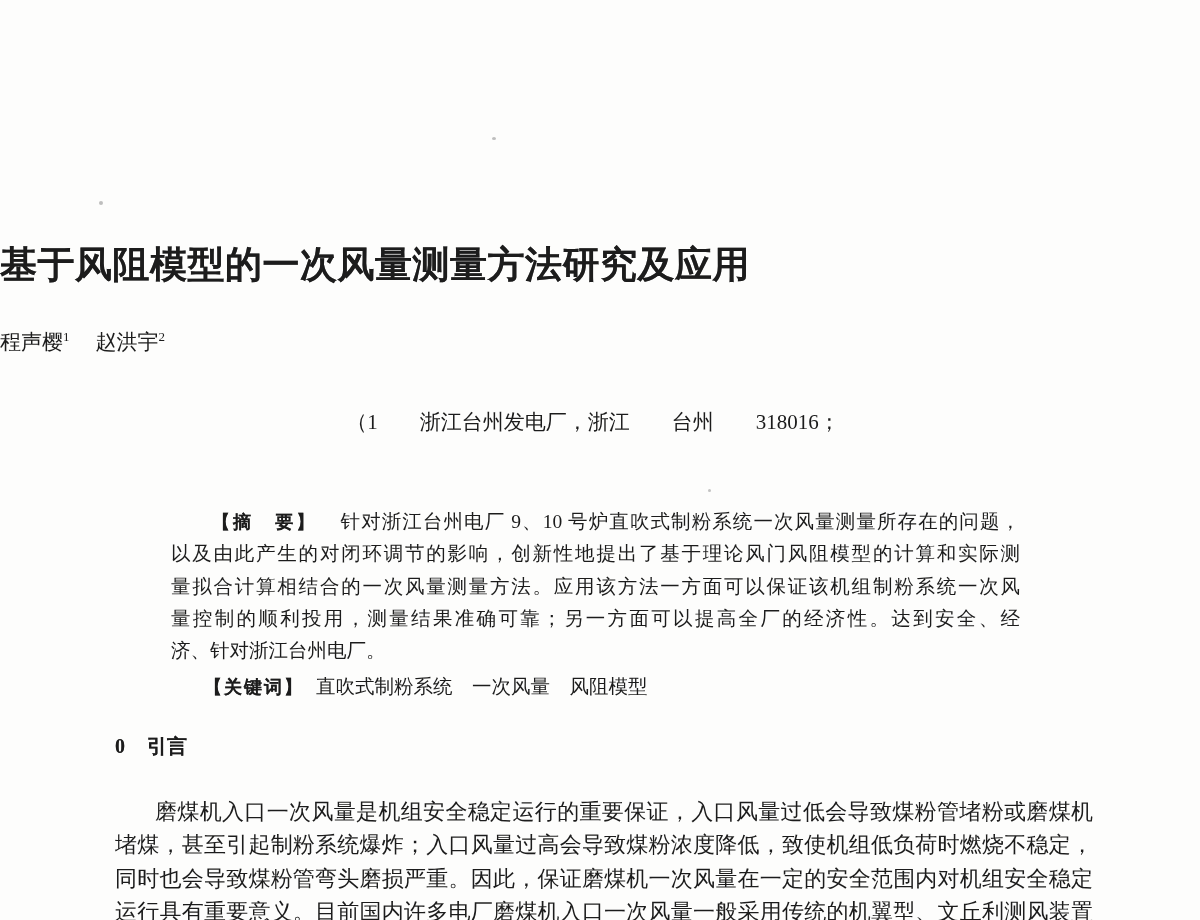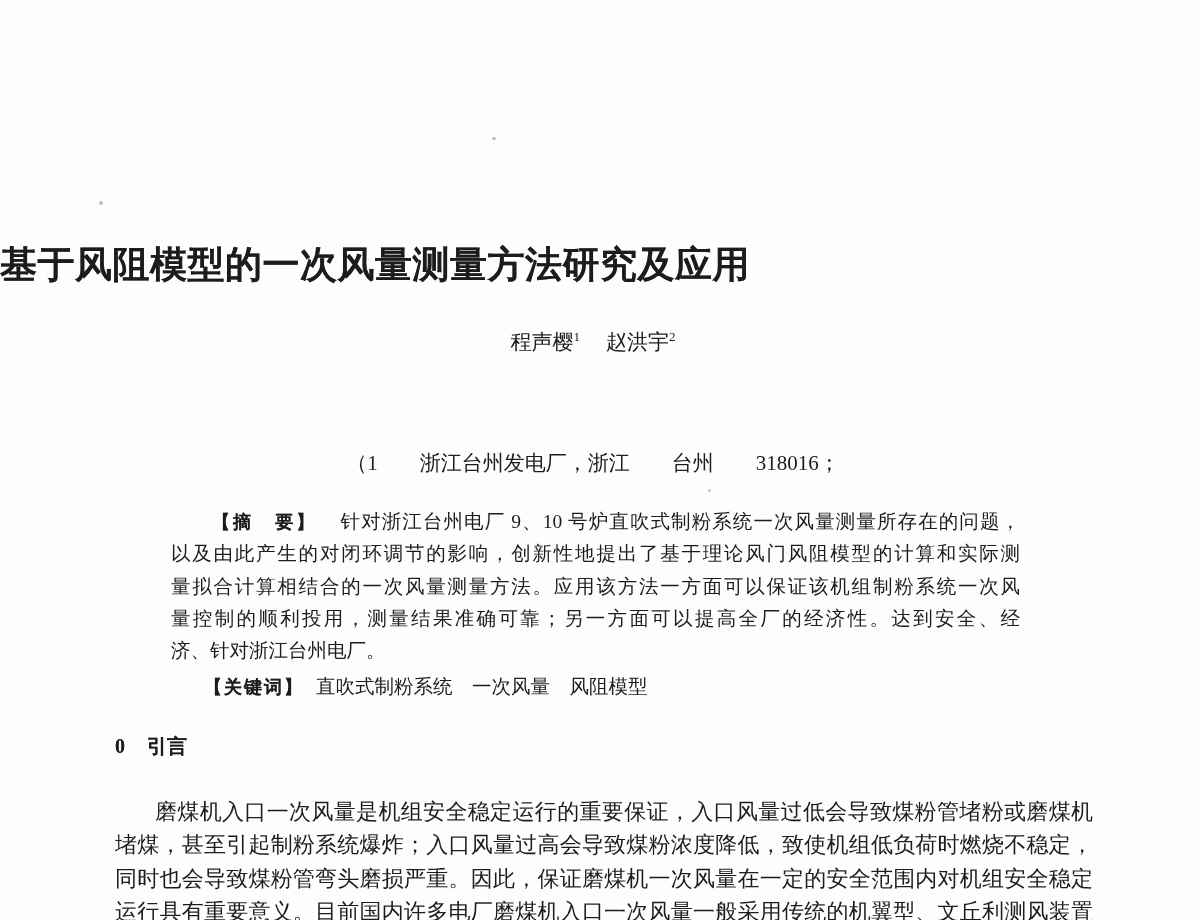--- a/index.html
+++ b/index.html
@@ -25,34 +25,32 @@
     text-align: left;
     font-size: 37px;
     line-height: 1;
     font-weight: bold;
     letter-spacing: 0.5px;
     text-shadow: 0 0 0.5px rgba(0,0,0,.6);
   }
   .authors {
     position: absolute;
     top: 330px; left: 0; right: 14px;
-    text-align: center;
     font-size: 21px;
     line-height: 1.2;
   }
   .authors .au-sup { vertical-align: super; font-size: 13px; line-height: 0; }
   .authors .a2 { margin-left: 26px; }
 
   .affiliations {
     position: absolute;
     top: 404px; left: 0; right: 14px;
     text-align: center;
     font-size: 21px;
     line-height: 36px;
-    margin-top: 41px;
   }
 
   .abstract {
     position: absolute;
     left: 171px; top: 506px; width: 849px;
     font-size: 19.5px;
     line-height: 32.3px;
   }
   .abs-line.jst { text-align: justify; text-align-last: justify; text-justify: inter-character; }
   .abs-line.first { text-indent: 41px; }

